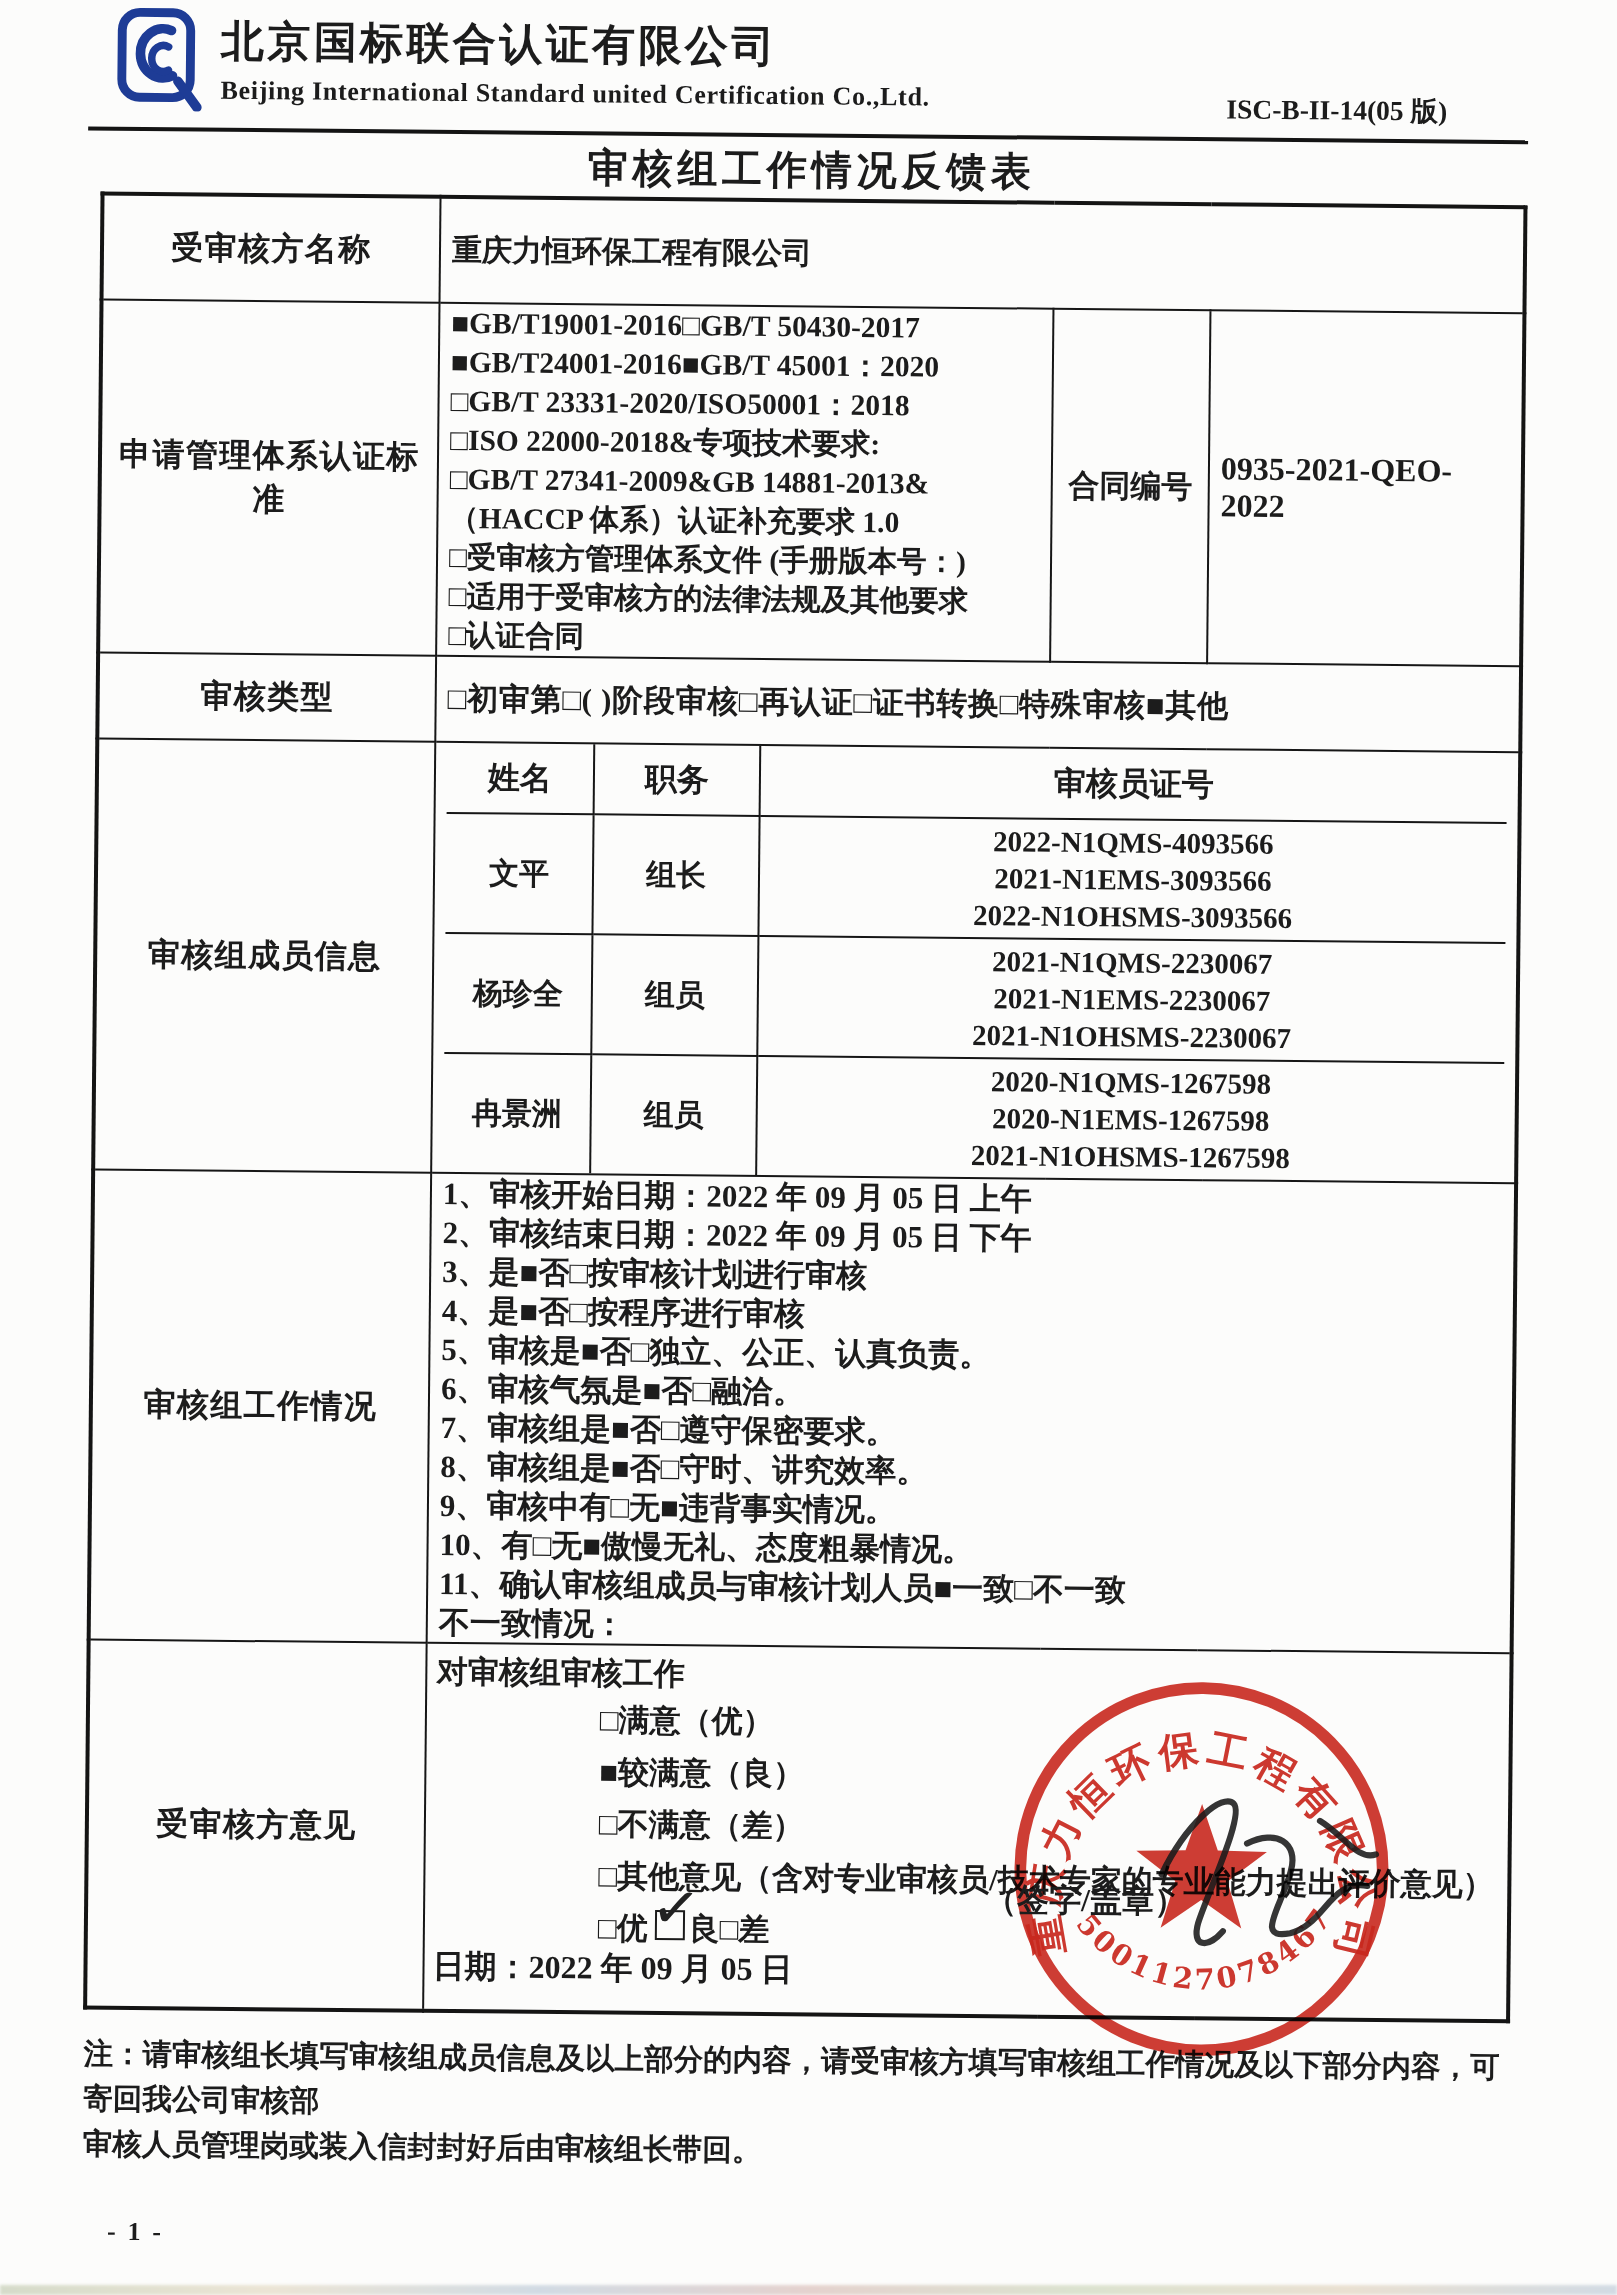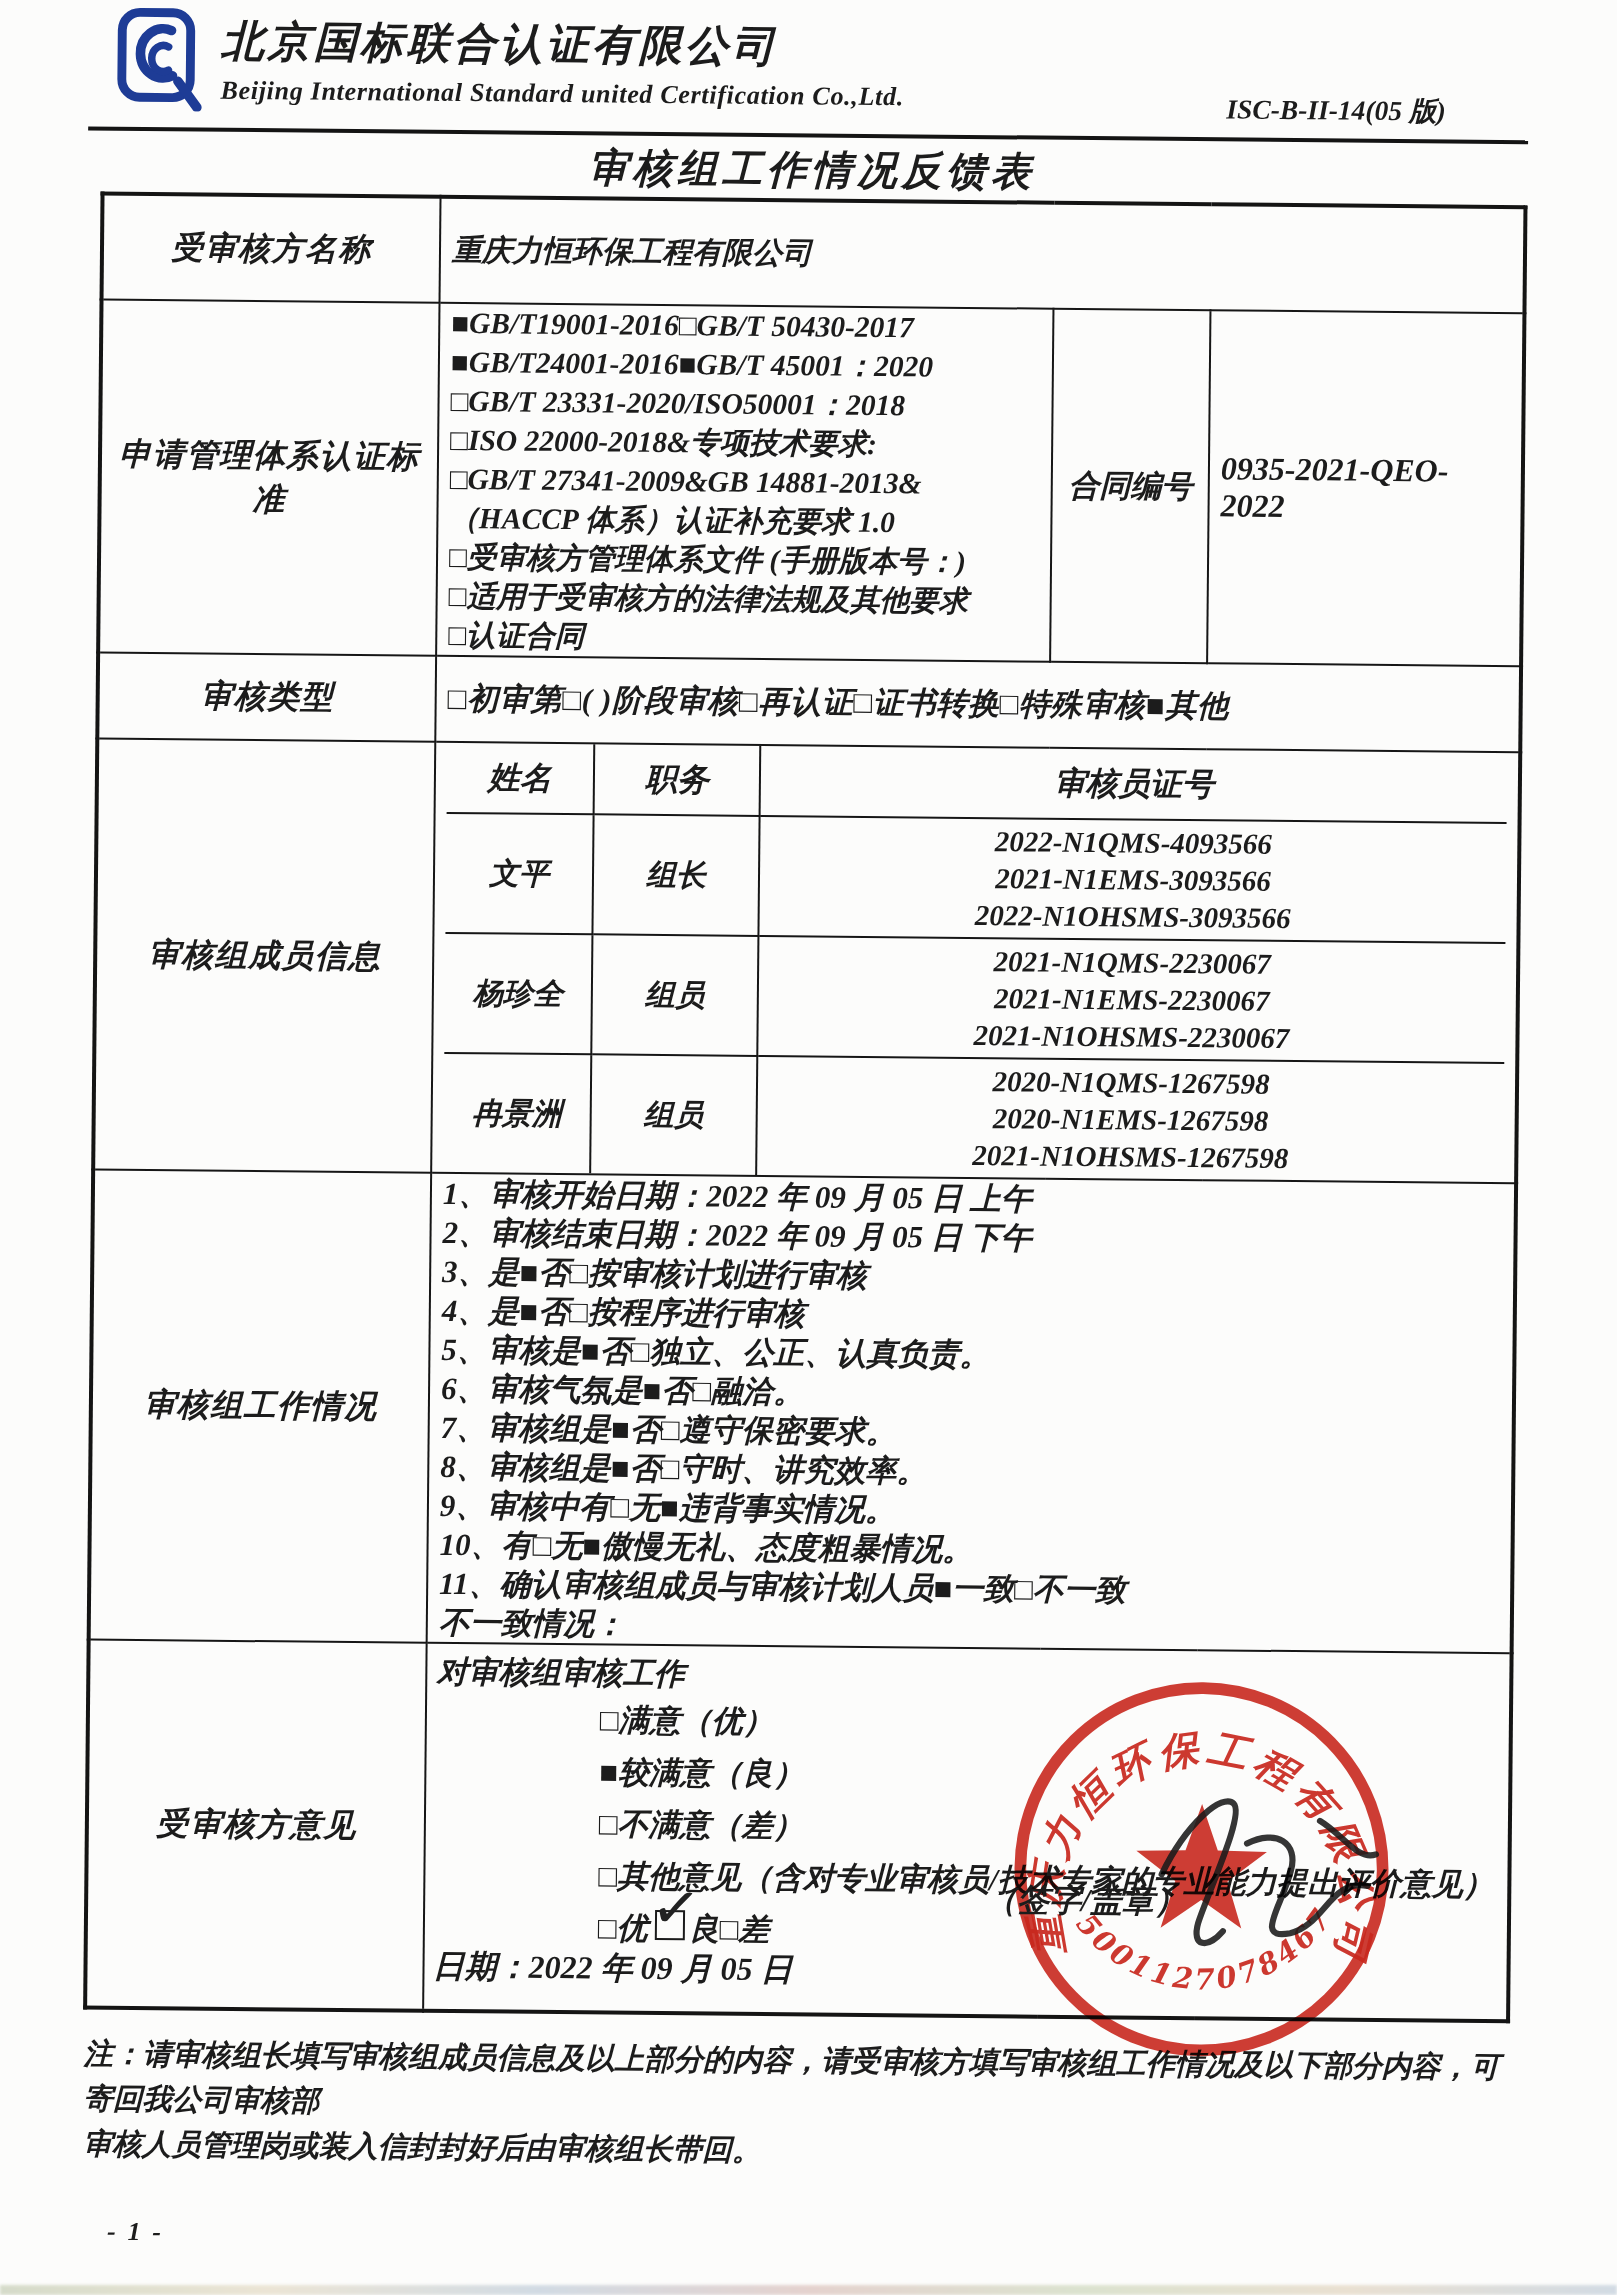--- a/index.html
+++ b/index.html
@@ -3,21 +3,20 @@
 <meta charset="utf-8">
 <style>
   html,body{margin:0;padding:0;background:#e8e8e8;}
   .page{
     position:relative;
     width:1617px;height:2295px;
     background:#fcfcfb;
     overflow:hidden;
     font-family:"Liberation Serif","DejaVu Serif","DejaVu Sans",serif;
     color:#1c1c1c;
-    font-style:italic;
   }
   .tilt{position:absolute;inset:0;transform:rotate(0.55deg);transform-origin:41px 41px;}
 
   
   .logo{position:absolute;left:115px;top:5.5px;width:91px;height:104px;}
   .org-cn{position:absolute;left:221px;top:11px;font-size:43px;font-weight:700;letter-spacing:3.4px;}
   .org-en{position:absolute;left:221px;top:74px;font-size:26px;font-weight:700;letter-spacing:0.7px;}
   .form-code{position:absolute;left:1227px;top:80px;font-size:27.5px;font-weight:600;}
   .header-rule{position:absolute;left:89px;top:126px;width:1440px;height:4.1px;background:#141414;}
 

